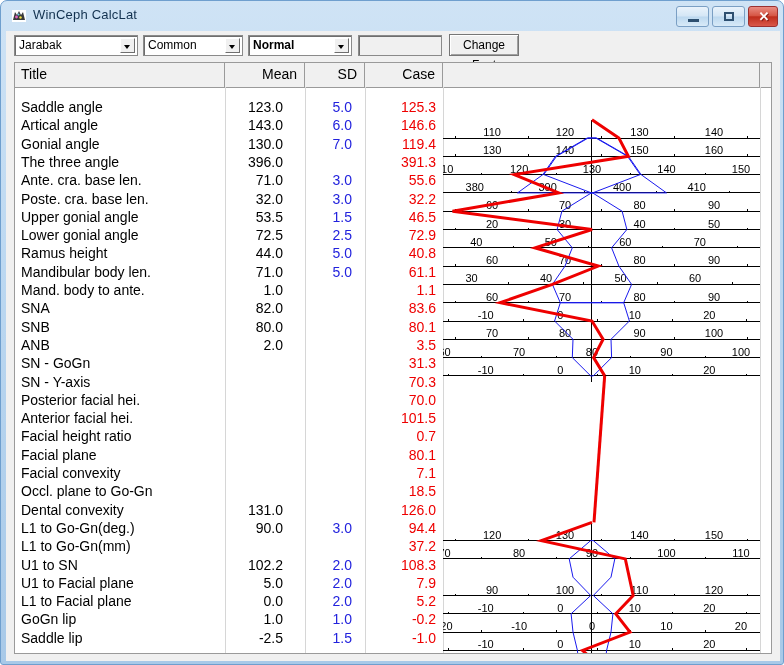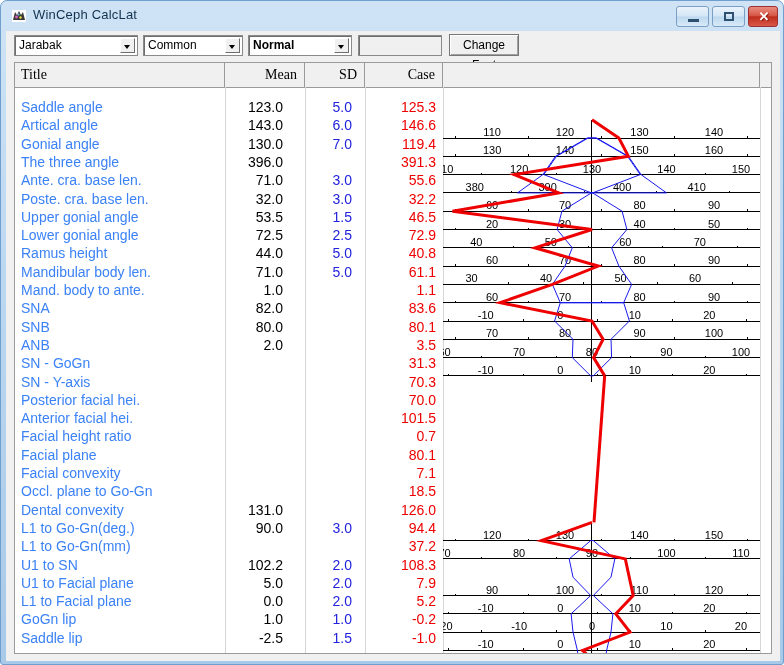--- a/index.html
+++ b/index.html
@@ -69,32 +69,32 @@
          font-family:"Liberation Sans",sans-serif;cursor:default;}
 
   
   #grid{position:absolute;left:8px;top:31px;width:758px;height:592px;
         background:#ffffff;box-sizing:border-box;
         border:1px solid #9a9a9a;overflow:hidden;}
   #header{position:absolute;left:0;top:0;width:756px;height:24px;
           background:#f0f0f0;border-bottom:1px solid #9a9a9a;}
   .hcell{position:absolute;top:0;height:24px;box-sizing:border-box;
          border-right:1px solid #9a9a9a;font-size:14px;color:#000;
-         line-height:23px;font-family:Liberation Serif, serif;}
+         line-height:23px;}
   .hcell.l{padding-left:6px;text-align:left;}
   .hcell.r{padding-right:7px;text-align:right;}
 
   #body{position:absolute;left:0;top:24px;width:756px;height:566px;}
   
   .vline{position:absolute;top:0;width:1px;height:566px;background:#d6d6d6;}
 
   .row{position:absolute;left:0;width:756px;height:18.3px;}
   .cell{position:absolute;top:0;font-size:14px;line-height:18px;
         white-space:nowrap;}
-  .c-title{left:6px;text-align:left;color:#3b82f6;}
+  .c-title{left:6px;text-align:left;color:#000000;}
   .c-mean{left:135px;width:133px;text-align:right;color:#000;}
   .c-sd{left:272px;width:65px;text-align:right;color:#2222dd;}
   .c-case{left:341px;width:80px;text-align:right;color:#ee0000;}
 
   
   #chart{position:absolute;left:428px;top:24px;width:317px;height:566px;
          overflow:hidden;}
   #chart svg{display:block;}
   .scalelabel{font-family:"Liberation Sans",sans-serif;font-size:11px;
               fill:#000;}

